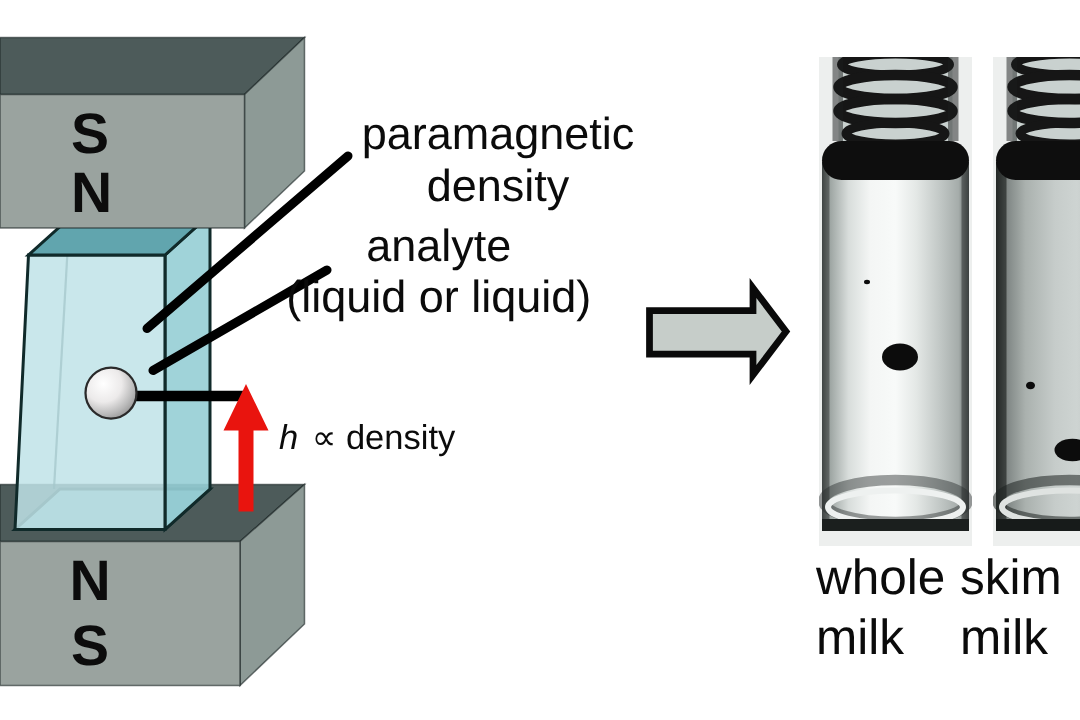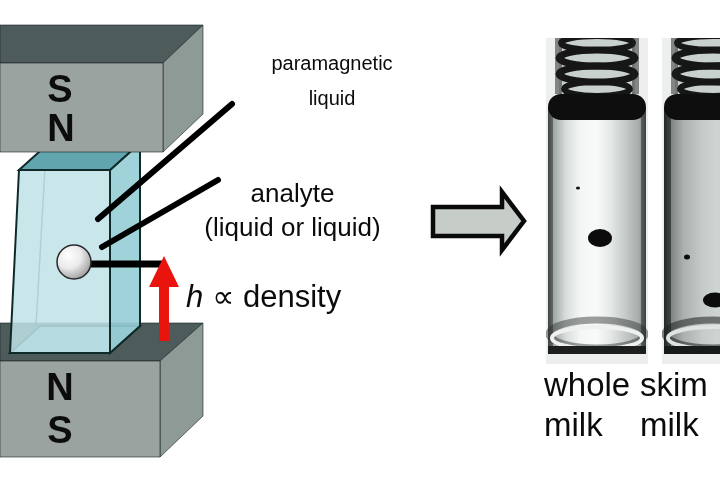--- a/index.html
+++ b/index.html
@@ -8,23 +8,23 @@
     background:#ffffff;
     font-family:"Liberation Sans","DejaVu Sans",sans-serif;
     color:#0b0b0b;
   }
   .stage{position:absolute;left:0;top:0;width:720px;height:480px;}
   svg text{
     font-family:"Liberation Sans","DejaVu Sans",sans-serif;
     font-weight:bold;font-size:38px;fill:#0c0c0c;text-anchor:middle;
   }
   .lbl{position:absolute;text-align:center;}
-  #label-medium{left:212px;top:46px;width:240px;font-size:20px;line-height:35px;}
-  #label-analyte{left:170px;top:176px;width:245px;font-size:26px;line-height:34px;}
-  #label-height{left:186px;top:278px;font-size:31px;text-align:center;}
+  #label-medium{left:212px;top:72px;width:240px;font-size:30px;line-height:35px;}
+  #label-analyte{left:170px;top:148px;width:245px;font-size:30px;line-height:34px;}
+  #label-height{left:186px;top:278px;font-size:23px;text-align:center;}
   #label-height i{font-style:italic;}
   #label-height .rel{margin-left:9px;}
   .photo{position:absolute;width:102px;height:326px;}
   #photo-1{left:546px;top:38px;}
   #photo-2{left:662px;top:38px;}
   .droplet,.speck{
     position:absolute;border-radius:50%;
     background:var(--droplet,#0c0c0c);
     transform:translate(-50%,-50%);
   }
@@ -76,21 +76,21 @@
 
     <line x1="78" y1="264" x2="162" y2="264" style="stroke:#000;stroke-width:7"></line>
     <circle cx="74" cy="262" r="17" fill="url(#sphereGrad)" style="stroke:#2a2a2a;stroke-width:1.5"></circle>
     <polygon points="164,256 149,287 159,287 159,341 169,341 169,287 179,287" style="fill:var(--red-arrow,#e9140e)"></polygon>
 
     <polygon points="433,207 502,207 502,192 524,221 502,250 502,236 433,236" style="fill:var(--block-arrow,#c6cdc9);stroke:#0a0a0a;stroke-width:4.5;stroke-linejoin:miter"></polygon>
   </svg>
 
   <div class="lbl" id="label-medium">
     <div>paramagnetic</div>
-    <div>liquid</div>
+    <div>density</div>
   </div>
 
   <div class="lbl" id="label-analyte">
     <div>analyte</div>
     <div>(liquid or liquid)</div>
   </div>
 
   <div class="lbl" id="label-height">
     <i>h</i><span class="rel">∝ density</span>
   </div>

